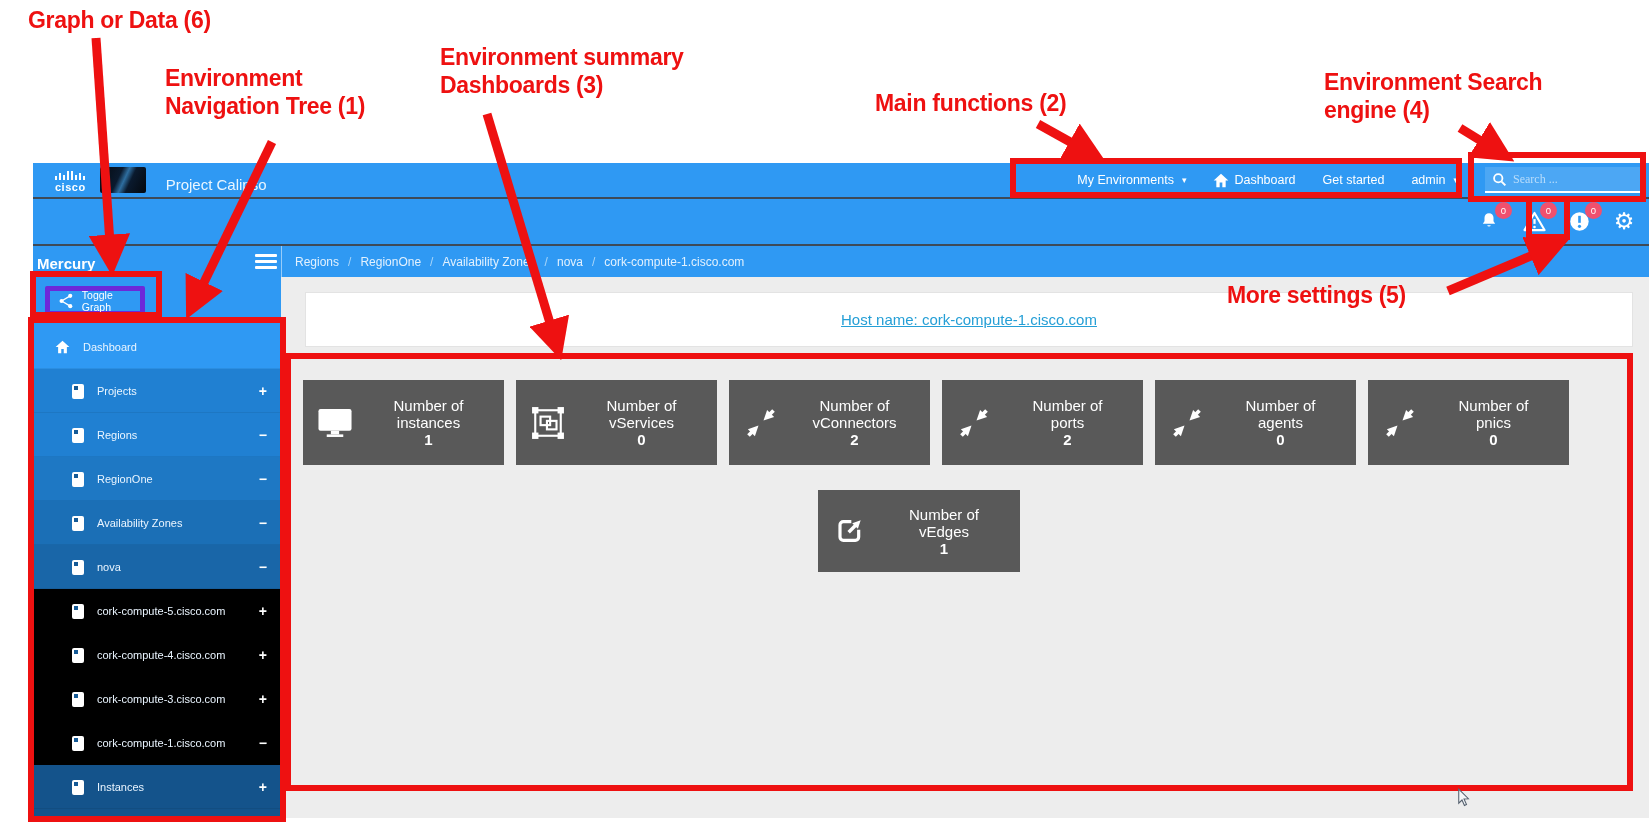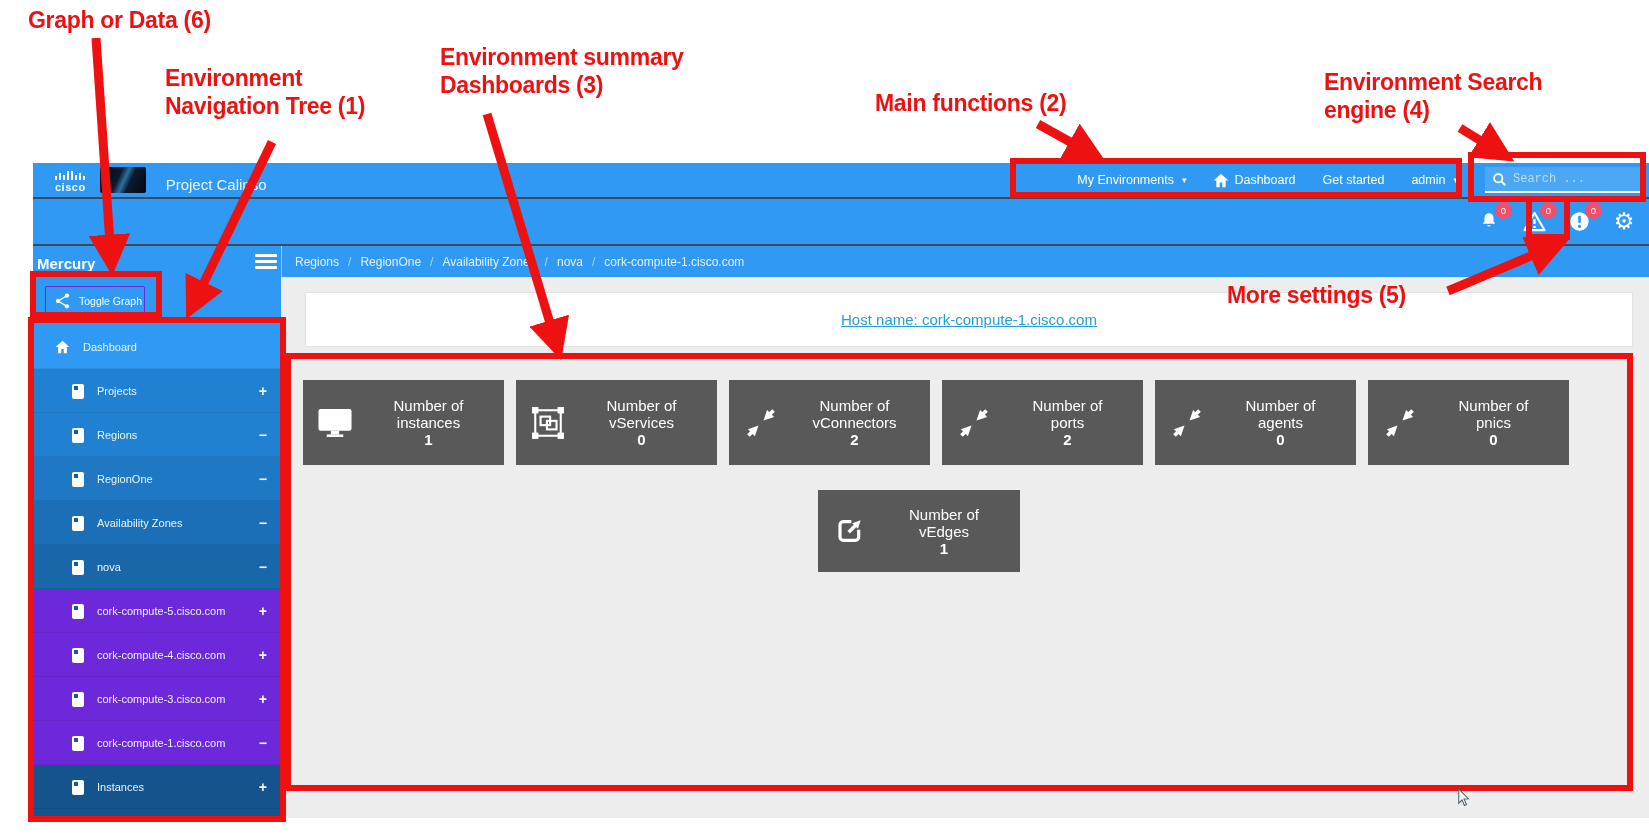--- a/index.html
+++ b/index.html
@@ -25,51 +25,51 @@
   .thumb { width:46px; height:26px; border-radius:2px;
            background:linear-gradient(115deg,#05090f 0%,#0a1a2e 40%,#2e6ea0 52%,#0a1a2e 64%,#04080d 100%); }
   .brand-title { font-size:15px; color:#eaf6ff; margin-left:6px; }
 
   .topnav { display:flex; align-items:center; gap:27px; margin-left:auto; padding-right:8px; font-size:12.5px; color:#fff; }
   .topnav .navitem { display:flex; align-items:center; gap:5px; cursor:pointer; white-space:nowrap; }
   .caret { font-size:9px; margin-left:3px; }
   .search-box { display:flex; align-items:center; gap:6px; width:156px; height:26px;
                 background:rgba(255,255,255,.14); border-bottom:2px solid #fff; padding:0 7px; }
   .search-box input { background:transparent; border:none; outline:none; width:118px;
-                      font-size:12px; color:#fff; font-family:Liberation Mono, monospace; }
+                      font-size:12px; color:#fff; font-family:Liberation Serif, serif; }
   .search-box input::placeholder { color:#b9ddfb; }
 
   .alerts { display:flex; align-items:center; gap:21px; padding-right:13px; }
   .alert-wrap { position:relative; width:24px; height:24px; display:flex; align-items:center; justify-content:center; }
   .badge { position:absolute; top:-8px; right:-11px; min-width:17px; height:17px; border-radius:9px;
            background:#f0506e; color:#fff; font-size:9.5px; display:flex; align-items:center; justify-content:center; }
   .gear { font-size:23px; color:#fff; line-height:1; }
 
   .mercury { width:248px; display:flex; align-items:flex-end; padding-left:4px; }
   .mercury-name { font-size:15px; font-weight:600; color:#fff; }
   .hamburger { margin-left:auto; margin-right:4px; width:22px; cursor:pointer; }
   .hamburger i { display:block; height:3px; background:#fff; margin:3px 0; border-radius:1px; }
   .crumbs { display:flex; align-items:center; gap:9px; padding-left:13px; border-left:1px solid rgba(255,255,255,.5);
             font-size:12px; color:#e2f1fe; height:100%; }
   .crumb-sep { color:#a9d6f9; }
 
   
   .content { position:absolute; left:0; top:114px; width:100%; height:541px; display:flex; }
   .sidebar { width:248px; flex:none; display:flex; flex-direction:column; }
   .tg-band { height:48px; background:#2f99f3; display:flex; align-items:center; }
-  .tg-btn { margin-left:12px; width:100px; height:30px; border:1px solid #6d28d9; border-radius:2px;
+  .tg-btn { margin-left:12px; width:100px; height:30px; border:5px solid #6d28d9; border-radius:2px;
             display:flex; align-items:center; gap:9px; padding-left:9px; color:#fff; font-size:10.5px; cursor:pointer; }
   .trow { height:44px; display:flex; align-items:center; color:#eaf5ff; font-size:11px;
           padding-left:39px; position:relative; box-shadow:inset 0 -1px rgba(0,0,0,.07); cursor:pointer; }
   .trow.lvl0 { padding-left:22px; background:#2f99f3; }
   .trow.lvl1 { background:#2080d2; }
   .trow.lvl2 { background:#1e78c4; }
   .trow.lvl3 { background:#1b6fb6; }
   .trow.lvl4 { background:#1966a8; }
-  .trow.lvl5 { background:#6d28d9; }
+  .trow.lvl5 { background:#000000; }
   .trow.lvl6 { background:#14538b; }
   .trow.partial { height:9px; background:#14538b; box-shadow:none; }
   .card-ic { width:12px; height:15px; background:#fff; border-radius:2px; position:relative; flex:none; }
   .card-ic::after { content:""; position:absolute; left:2px; top:2px; width:4px; height:4px; background:#155a96; }
   .tlabel { margin-left:13px; white-space:nowrap; }
   .expander { position:absolute; right:14px; font-size:14px; font-weight:bold; color:#fff; }
 
   
   .main { flex:1; position:relative; background:#ededed; }
   .host-card { position:absolute; left:24px; right:16px; top:15px; height:55px; background:#fff;

